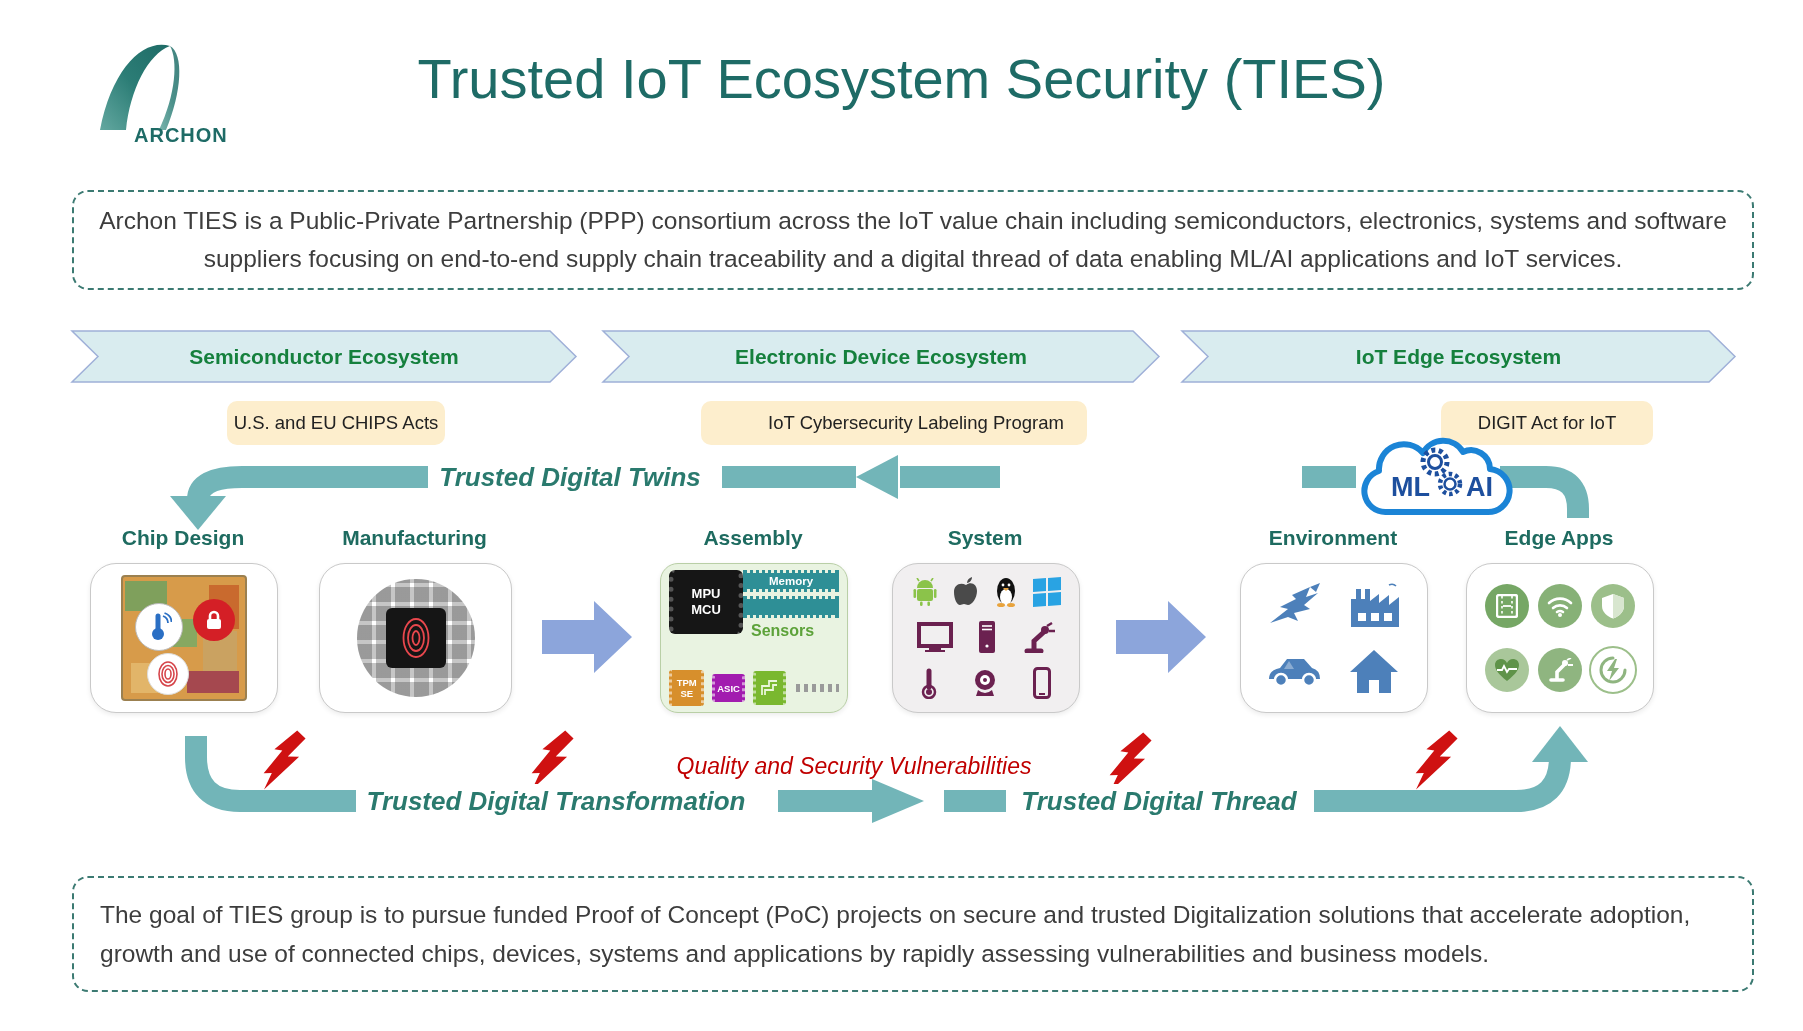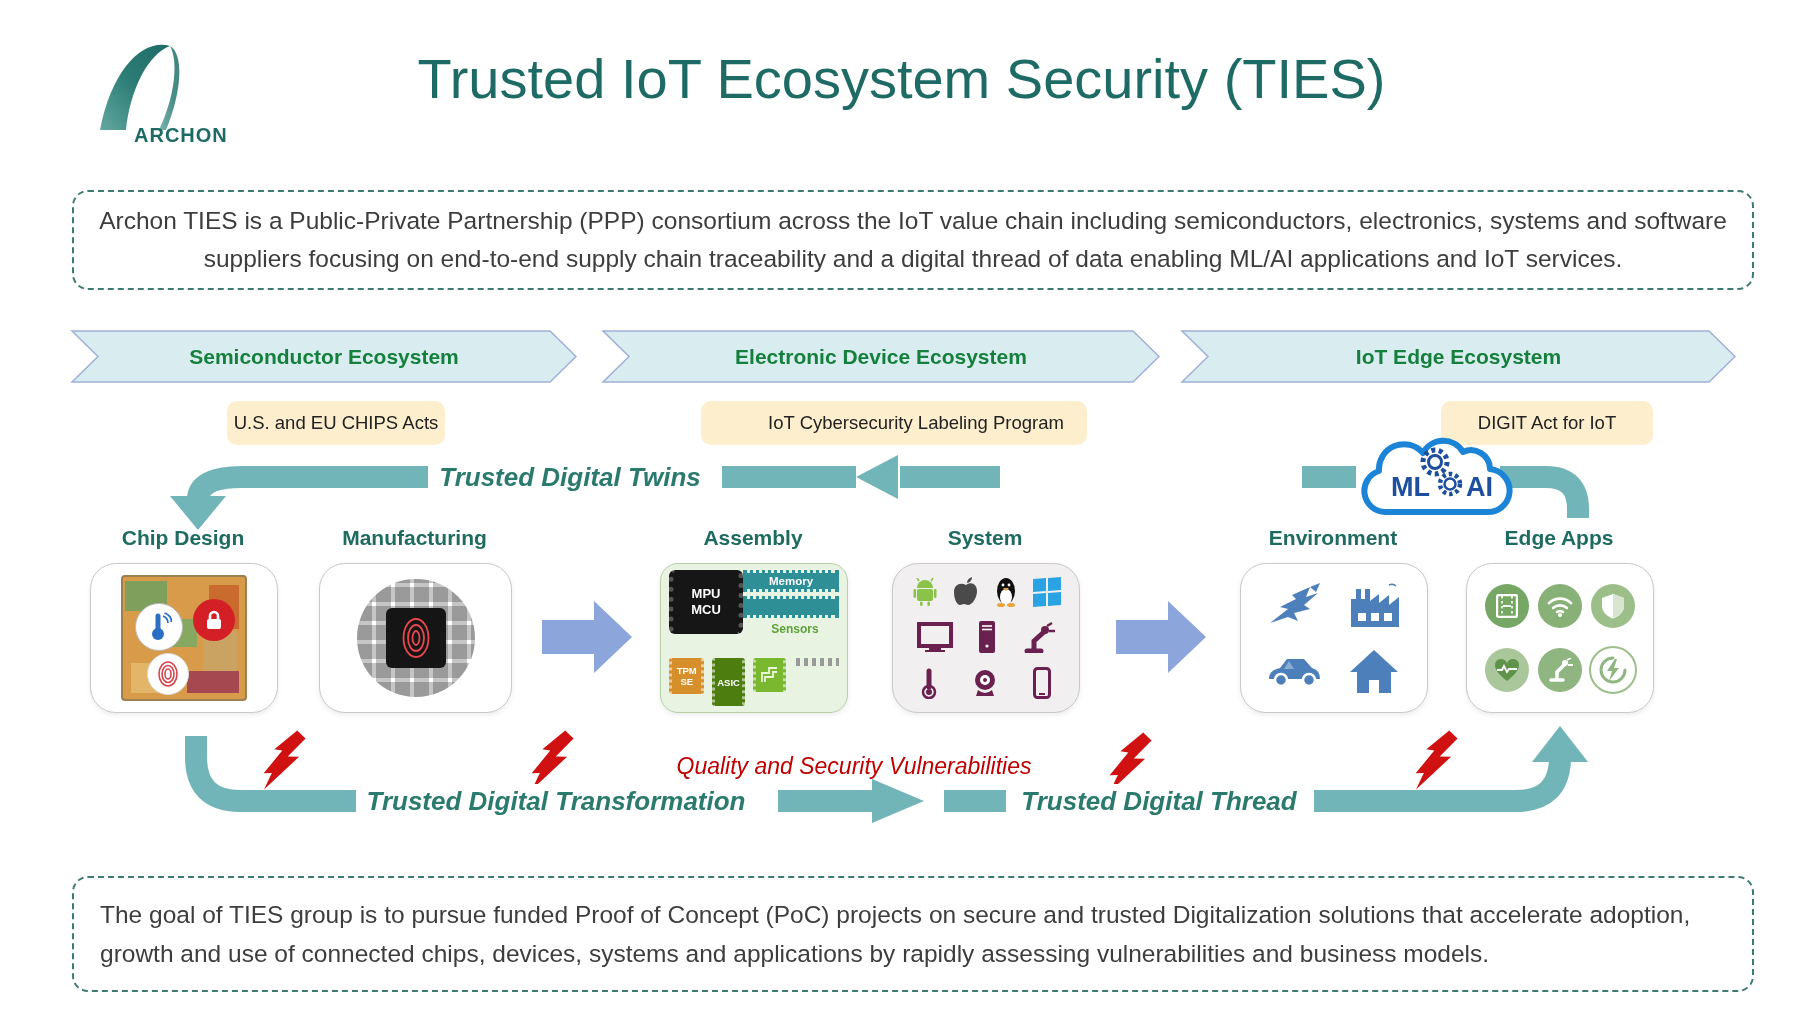--- a/index.html
+++ b/index.html
@@ -61,25 +61,25 @@
     background-image:repeating-linear-gradient(90deg,#c6c6c6 0 15px,#ffffff 15px 19px),repeating-linear-gradient(0deg,#c6c6c6 0 15px,#ffffff 15px 19px);
     background-blend-mode:multiply;display:flex;align-items:center;justify-content:center;}
   #wafer-chip{width:60px;height:60px;background:#151515;border-radius:6px;display:flex;align-items:center;justify-content:center;}
 
   
   #asm{width:170px;height:136px;display:flex;flex-direction:column;justify-content:space-between;padding:2px 0;}
   #asm-top{display:flex;justify-content:space-between;}
   #asm-chip{width:64px;height:64px;background:#161616;border-radius:6px;color:#fff;font-weight:bold;font-size:13px;line-height:1.25;display:flex;flex-direction:column;align-items:center;justify-content:center;border-left:5px dotted #555;border-right:5px dotted #555;}
   #asm-right{width:96px;display:flex;flex-direction:column;align-items:stretch;}
   .membar{background:#2e8f96;color:#fff;font-weight:bold;font-size:11.5px;text-align:center;border-top:3px dotted #2e8f96;border-bottom:3px dotted #2e8f96;padding:2px 0;margin-bottom:4px;background-clip:padding-box;}
-  #sensors{color:#5da23a;font-weight:bold;font-size:12px;text-align:center;padding-left:8px;}
-  #asm-bottom{display:flex;align-items:flex-start;gap:8px;}
+  #sensors{color:#5da23a;font-weight:bold;font-size:16px;text-align:left;padding-left:8px;}
+  #asm-bottom{display:flex;align-items:center;gap:8px;}
   .minichip{color:#fff;font-weight:bold;font-size:9.5px;text-align:center;display:flex;flex-direction:column;align-items:center;justify-content:center;border-radius:3px;border-left:3px dotted rgba(255,255,255,.55);border-right:3px dotted rgba(255,255,255,.55);}
   #chip-tpm{width:36px;height:36px;background:#d78f2c;}
-  #chip-asic{width:32px;height:48px;background:#4d7c0f;}
+  #chip-asic{width:32px;height:28px;background:#a21caf;}
   #chip-circ{width:34px;height:34px;background:#7ab82f;}
   #pins{height:8px;width:52px;background:repeating-linear-gradient(90deg,#9a9a9a 0 4px,transparent 4px 8px);margin-left:2px;}
 
   
   #sysgrid{width:164px;height:136px;display:flex;flex-direction:column;justify-content:space-around;}
   .sysrow{display:flex;justify-content:space-around;align-items:center;}
   #win{display:grid;grid-template-columns:13px 13px;grid-template-rows:13px 13px;gap:2px;transform:skewY(-4deg);}
   #win div{background:#29a3e3;}
 
   

